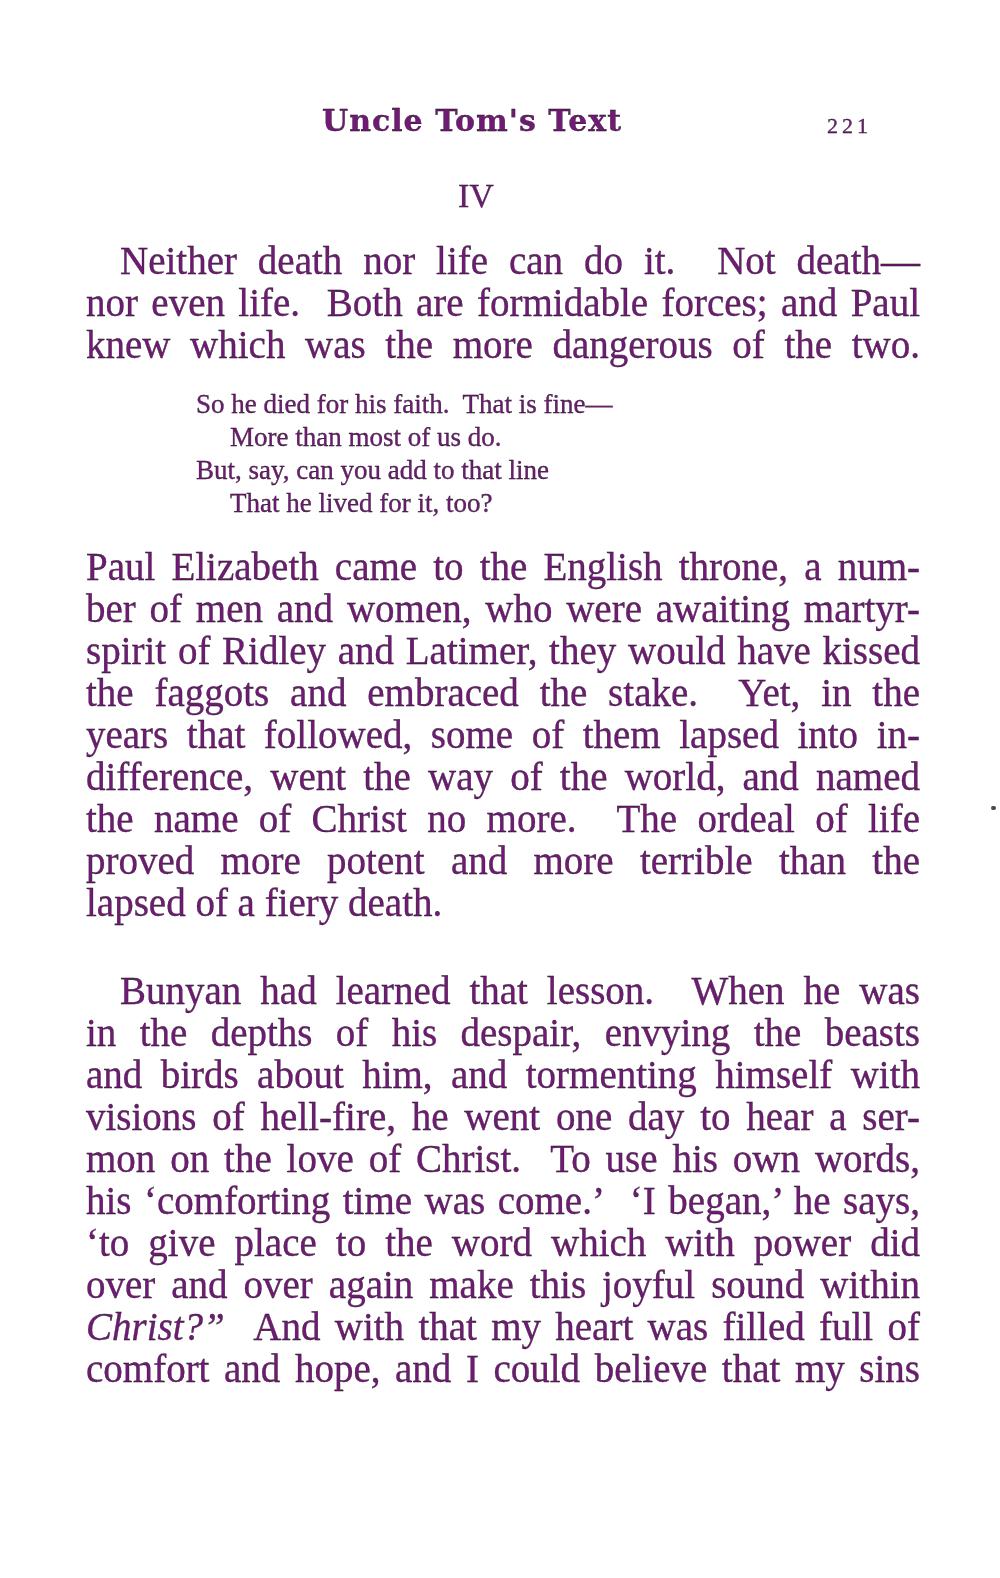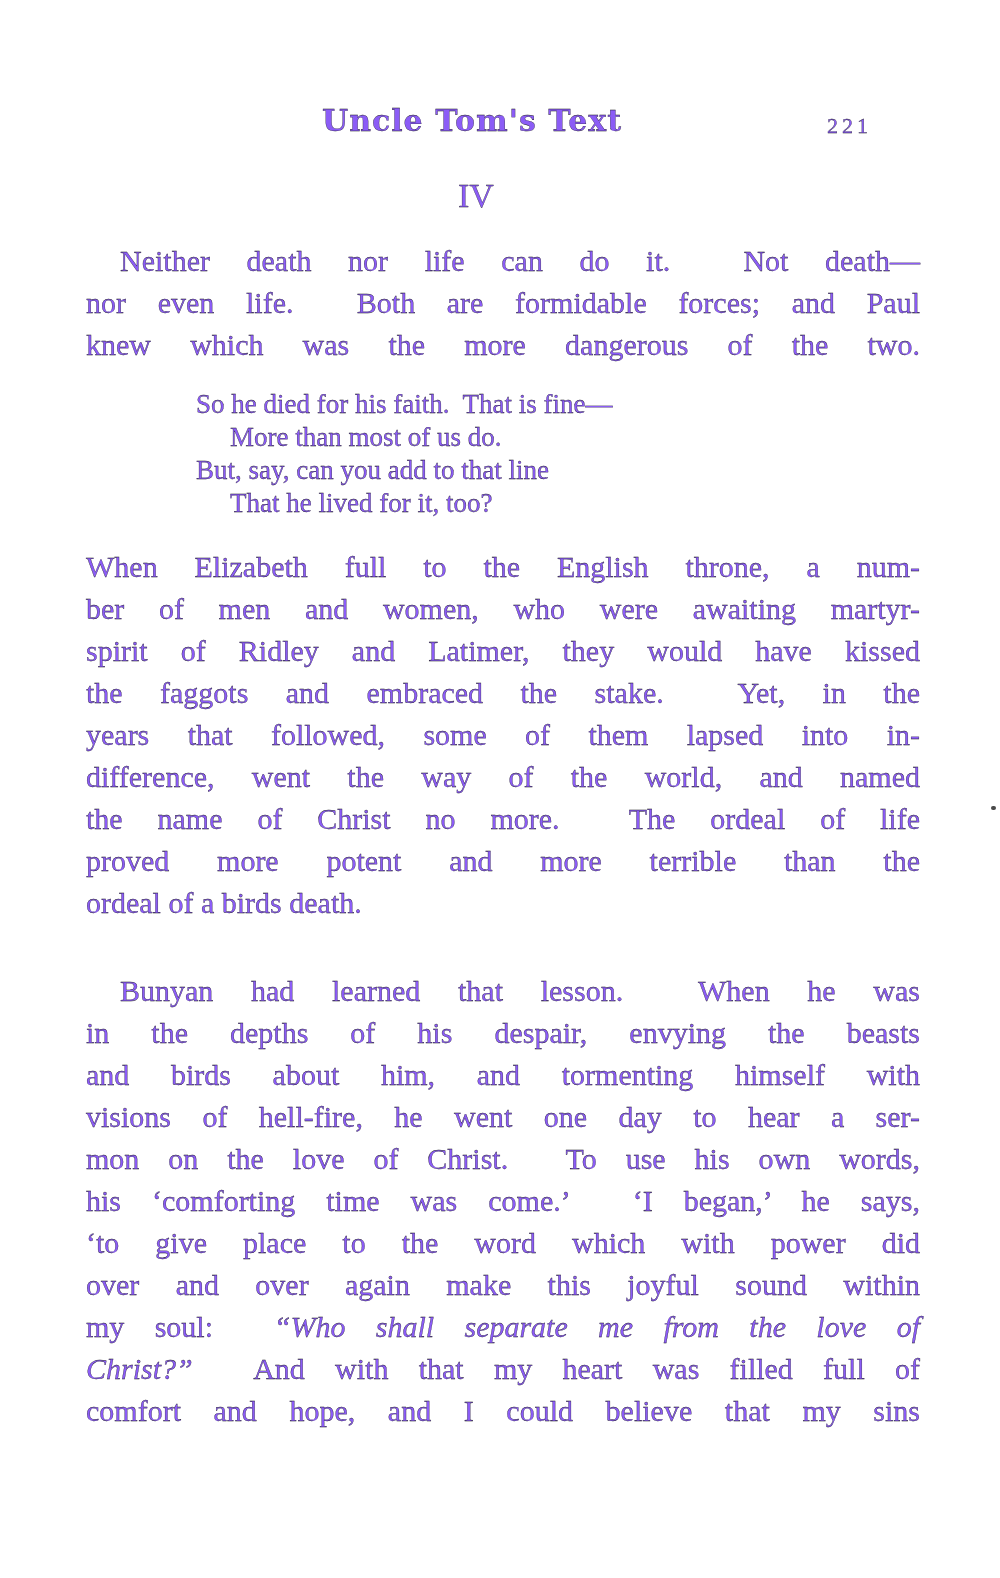--- a/index.html
+++ b/index.html
@@ -2,21 +2,21 @@
 <html><head>
 <meta charset="utf-8">
 <style>
   html, body { margin: 0; padding: 0; background: #ffffff; }
   #page {
     position: relative;
     width: 1000px;
     height: 1578px;
     background: #ffffff;
     font-family: "Liberation Serif", serif;
-    color: #8b5cf6;
+    color: #701a75;
     overflow: hidden;
     -webkit-text-stroke: 0.3px #121212;
   }
   .abs { position: absolute; }
   #running-header {
     top: 103px; left: 86px; right: 80px;
     text-align: center;
   }
   #header-title {
     display: block;
@@ -39,21 +39,21 @@
     font-size: 34px;
   }
   .textblock { left: 86px; right: 80px; }
   #paragraph-intro     { top: 240px; }
   #verse-quote         { top: 388px; left: 196px; right: auto; width: 600px; font-family: Liberation Serif, serif; }
   #paragraph-elizabeth { top: 546px; }
   #paragraph-bunyan    { top: 970px; }
   .line {
     height: 42px;
     line-height: 42px;
-    font-size: 30px;
+    font-size: 39px;
     overflow: visible;
   }
   .j { text-align: justify; text-align-last: justify; }
   .ind { text-indent: 34px; }
   #verse-quote .line {
     height: 33px;
     line-height: 33px;
     font-size: 27px;
   }
   .it { font-style: italic; }
@@ -84,40 +84,39 @@
     </div>
 
   <div class="abs" id="verse-quote">
       <div class="line"><span class="">So he died for his faith.&nbsp; That is fine—</span></div>
       <div class="line ind"><span class="">More than most of us do.</span></div>
       <div class="line"><span class="">But, say, can you add to that line</span></div>
       <div class="line ind"><span class="">That he lived for it, too?</span></div>
     </div>
 
   <div class="abs textblock" id="paragraph-elizabeth">
-      <div class="line j"><span class="">When Elizabeth full to the English throne, a num-</span></div>
+      <div class="line j"><span class="">Paul Elizabeth came to the English throne, a num-</span></div>
       <div class="line j"><span class="">ber of men and women, who were awaiting martyr-</span></div>
       <div class="line j"><span class="">spirit of Ridley and Latimer, they would have kissed</span></div>
       <div class="line j"><span class="">the faggots and embraced the stake.&nbsp; Yet, in the</span></div>
       <div class="line j"><span class="">years that followed, some of them lapsed into in-</span></div>
       <div class="line j"><span class="">difference, went the way of the world, and named</span></div>
       <div class="line j"><span class="">the name of Christ no more.&nbsp; The ordeal of life</span></div>
       <div class="line j"><span class="">proved more potent and more terrible than the</span></div>
-      <div class="line"><span class="">ordeal of a birds death.</span></div>
+      <div class="line"><span class="">lapsed of a fiery death.</span></div>
     </div>
 
   <div class="abs textblock" id="paragraph-bunyan">
       <div class="line j ind"><span class="">Bunyan had learned that lesson.&nbsp; When he was</span></div>
       <div class="line j"><span class="">in the depths of his despair, envying the beasts</span></div>
       <div class="line j"><span class="">and birds about him, and tormenting himself with</span></div>
       <div class="line j"><span class="">visions of hell-fire, he went one day to hear a ser-</span></div>
       <div class="line j"><span class="">mon on the love of Christ.&nbsp; To use his own words,</span></div>
       <div class="line j"><span class="">his ‘comforting time was come.’&nbsp; ‘I began,’ he says,</span></div>
       <div class="line j"><span class="">‘to give place to the word which with power did</span></div>
       <div class="line j"><span class="">over and over again make this joyful sound within</span></div>
-      <div class="line j"><span class="">my soul:&nbsp; </span><span class="it">“Who shall separate me from the love of</span></div>
       <div class="line j"><span class="it">Christ?”&nbsp; </span><span class="">And with that my heart was filled full of</span></div>
       <div class="line j"><span class="">comfort and hope, and I could believe that my sins</span></div>
     </div>
 
   <div class="abs" id="scan-speck"></div>
 
 </div>
 
 </body></html>

